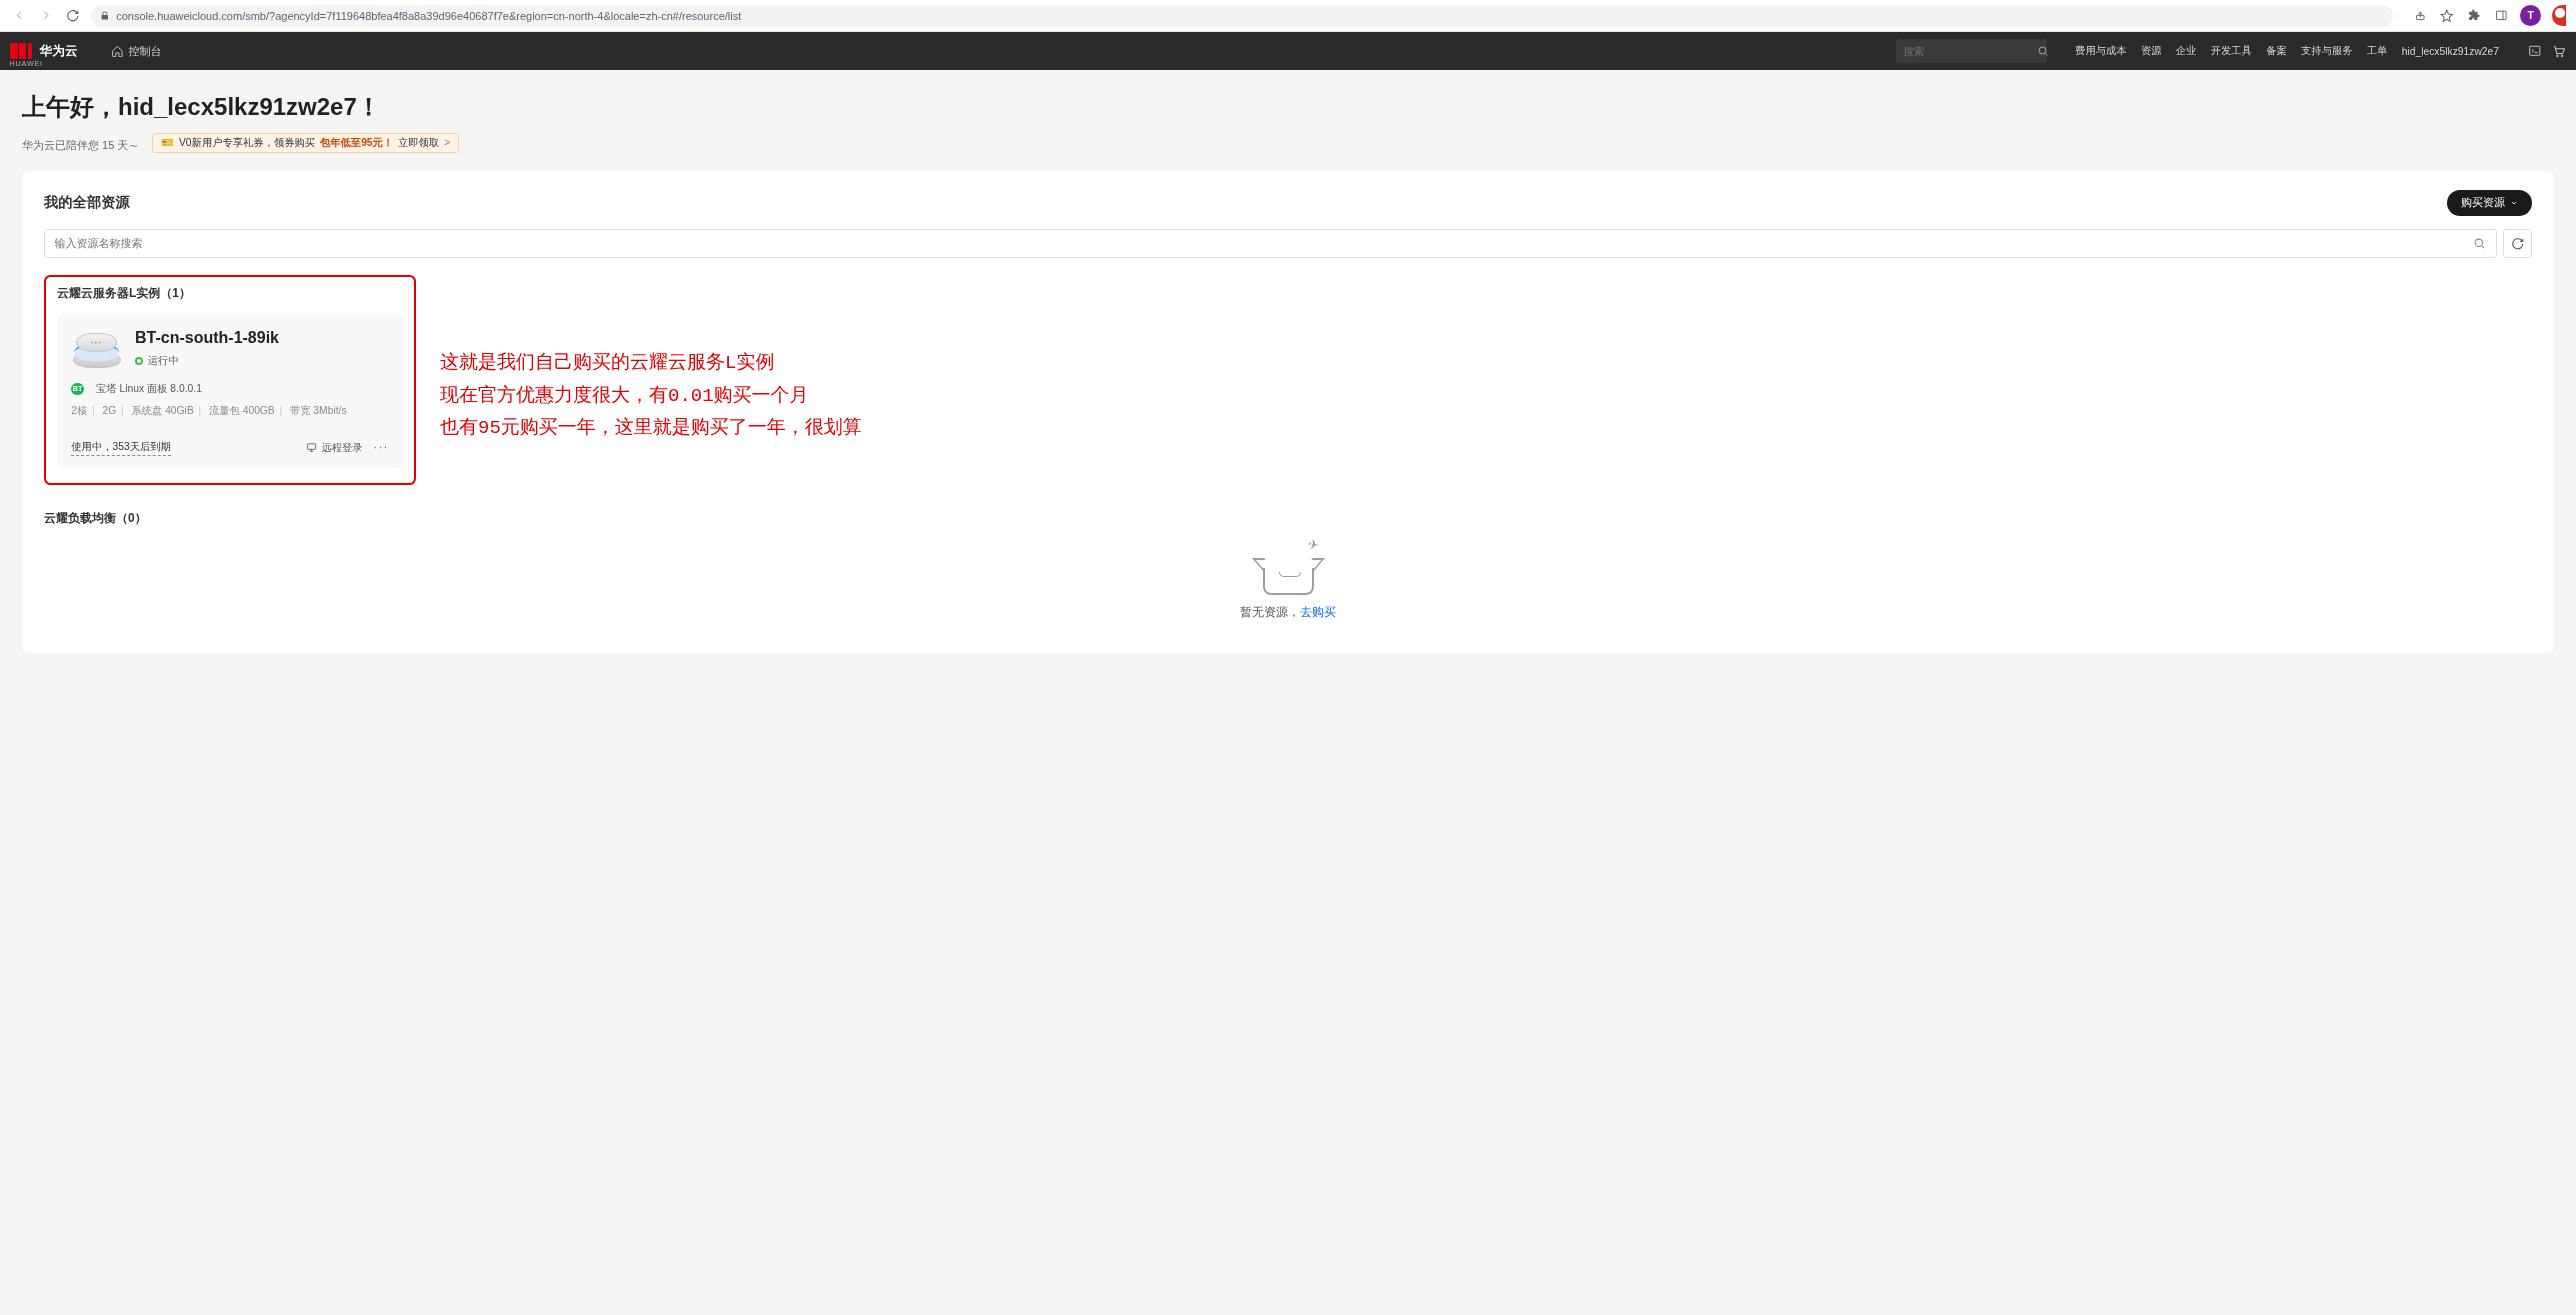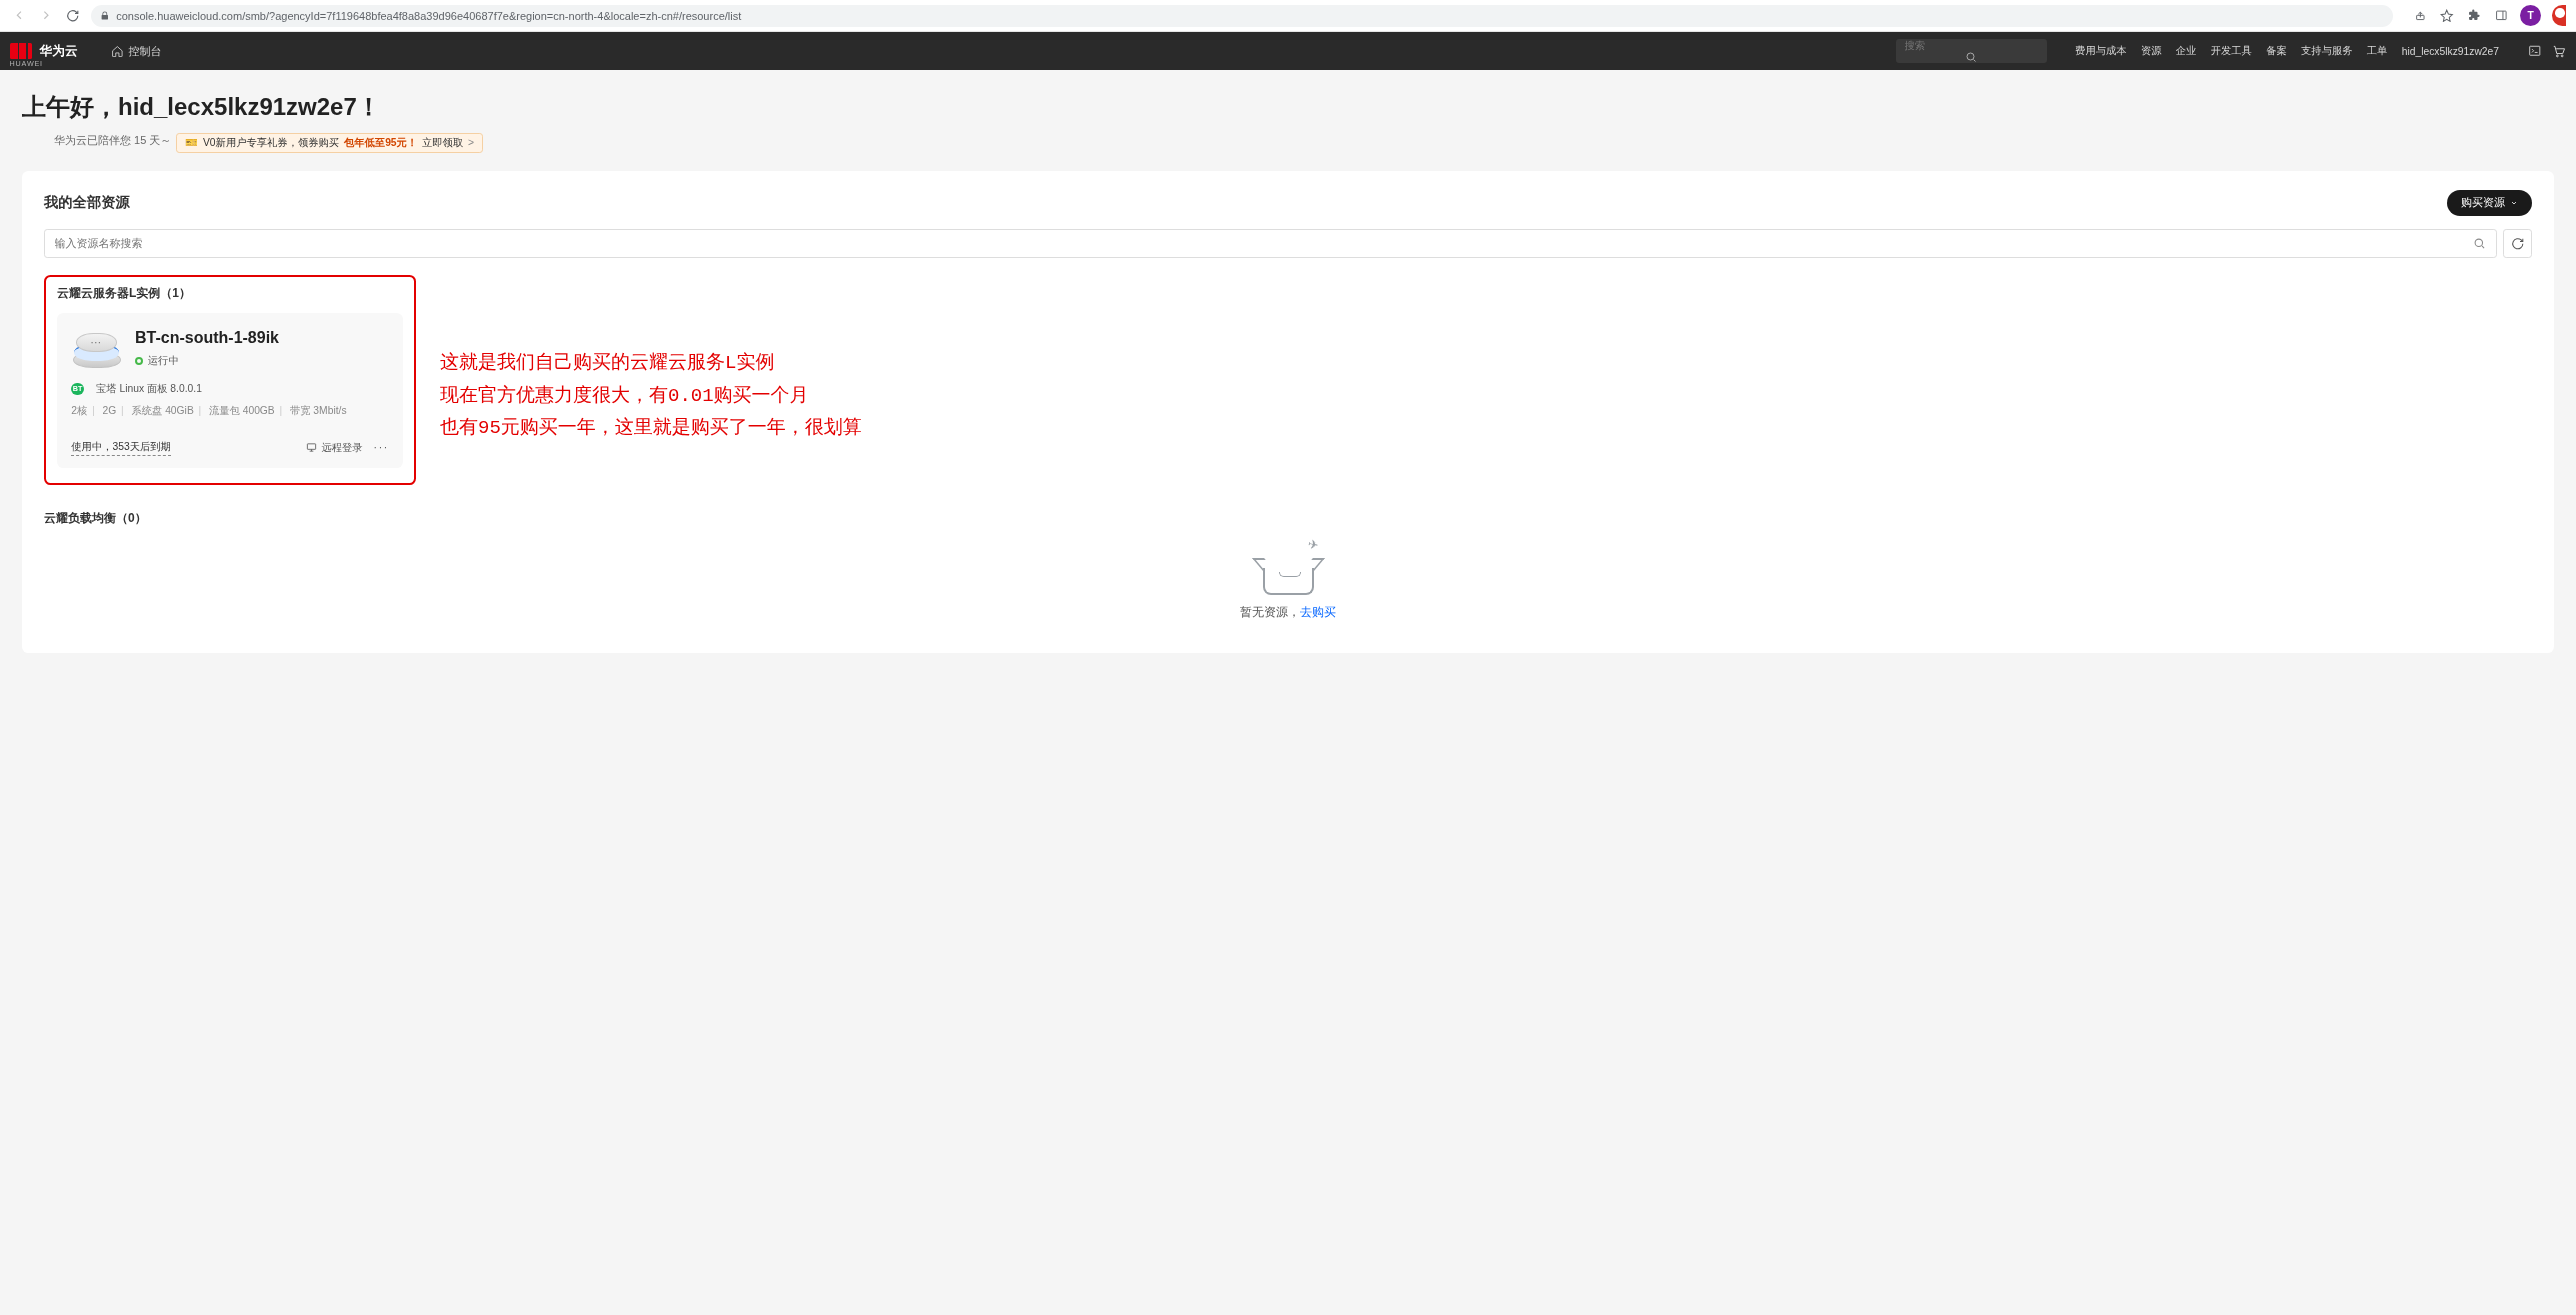--- a/index.html
+++ b/index.html
@@ -17,30 +17,30 @@
 .edge-clip { width: 14.3px; height: 21px; border-top-left-radius: 10.3px; border-bottom-left-radius: 10.3px; background: #d93025; position: relative; overflow: hidden; }
 .edge-clip::after { content: ""; position: absolute; left: 3.2px; top: 3.2px; width: 9.6px; height: 9.6px; border-radius: 50%; background: #fff; }
 
 
 .header { background: #2a2a2a; color: #d9d9d9; height: 38px; display: flex; align-items: center; padding: 0 9.6px; gap: 14.3px; }
 .logo { display: flex; align-items: center; gap: 8px; }
 .logo-mark { width: 22px; height: 16px; background: linear-gradient(90deg,#e60012 0 35%, transparent 35% 40%,#e60012 40% 75%, transparent 75% 80%,#e60012 80%); border-radius: 1.6px; position: relative; }
 .logo-sub { font-size: 7.2px; letter-spacing: 0.8px; color: #b3b3b3; position: absolute; left: 0; bottom: -8.8px; }
 .logo-text { font-size: 12.7px; font-weight: 600; color: #fff; }
 .console-link { display: flex; align-items: center; gap: 4.8px; color: #d9d9d9; cursor: pointer; margin-left: 19px; }
-.header-search { margin-left: auto; width: 151px; height: 24px; background: #3a3a3a; border-radius: 3.2px; display: flex; align-items: center; padding: 0 8px; color: #aaa; flex-direction: column; }
+.header-search { margin-left: auto; width: 151px; height: 24px; background: #3a3a3a; border-radius: 3.2px; display: flex; align-items: center; padding: 0 8px; color: #aaa; }
 .header-search input { flex: 1; background: transparent; border: none; outline: none; color: #ddd; font-size: 10.3px; }
 .header-nav { display: flex; align-items: center; gap: 14.3px; padding: 0 14.3px; font-size: 10.3px; }
 .header-nav a { color: #d9d9d9; cursor: pointer; white-space: nowrap; }
 .header-right-icons { display: flex; align-items: center; gap: 11px; color: #d9d9d9; }
 
 
 .page { padding: 21px 22px; }
 .greeting { font-size: 24px; font-weight: 700; color: #222; margin-bottom: 9.6px; }
-.greet-sub { display: flex; align-items: flex-start; gap: 5px; color: #666; font-size: 11px; margin-left: 32px; }
+.greet-sub { display: flex; align-items: flex-end; gap: 13px; color: #666; font-size: 11px; }
 .promo { display: inline-flex; align-items: center; gap: 4.8px; background: #fff3e5; border: 0.8px solid #f5d0a3; border-radius: 3.2px; padding: 2.4px 8px; font-size: 10.3px; color: #333; }
 .promo .tag { color: #d24600; font-weight: 600; }
 .promo .highlight { color: #d24600; font-weight: 600; }
 .promo .link { color: #333; cursor: pointer; }
 .promo .chev { color: #888; }
 
 .panel { background: #fff; border-radius: 6.4px; margin-top: 17.5px; padding: 19px 22px 32px; }
 .panel-head { display: flex; align-items: center; justify-content: space-between; margin-bottom: 12.7px; }
 .panel-title { font-size: 14.3px; font-weight: 700; }
 .buy-btn { background: #1a1a1a; color: #fff; border-radius: 14.3px; padding: 5.6px 14.3px; font-size: 11px; display: inline-flex; align-items: center; gap: 4.8px; cursor: pointer; }

